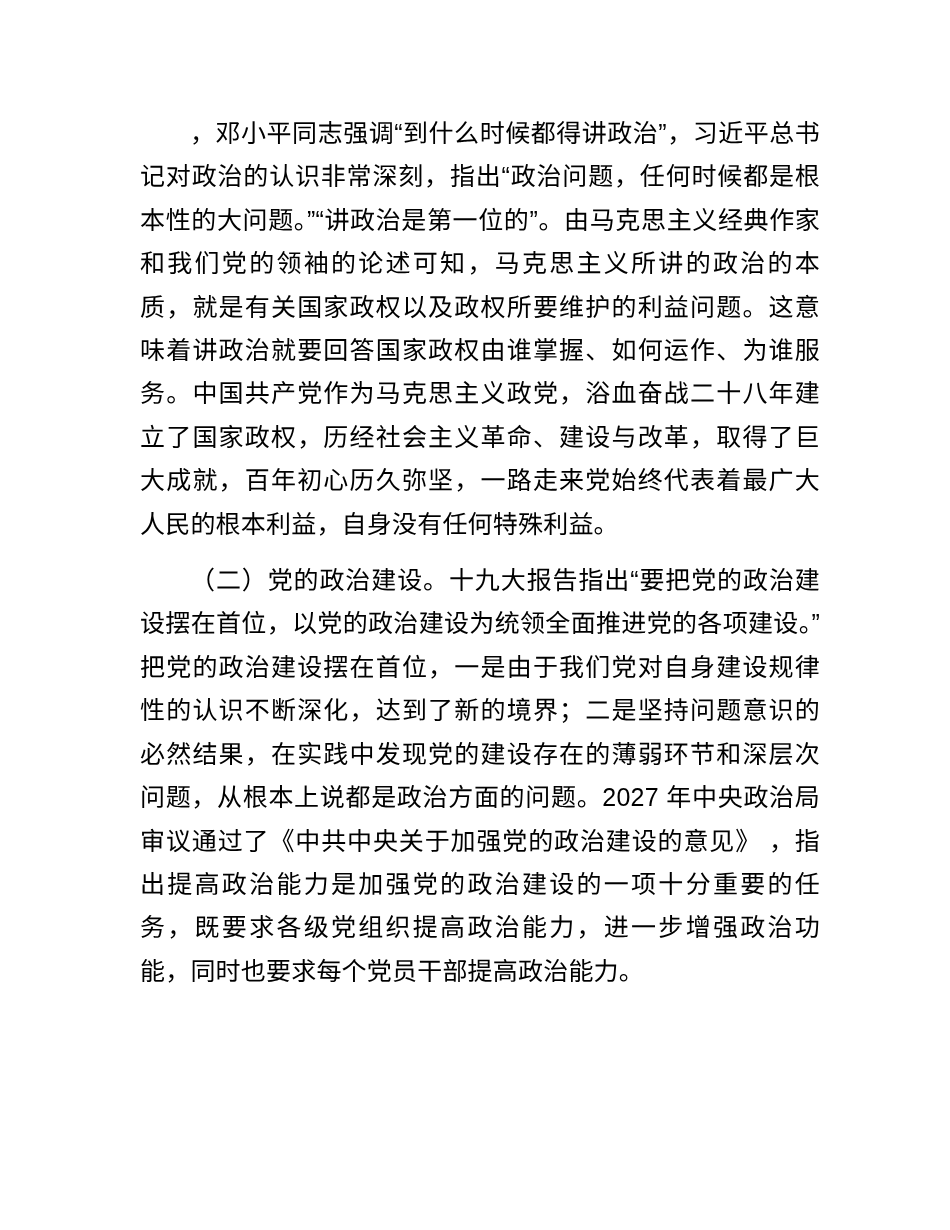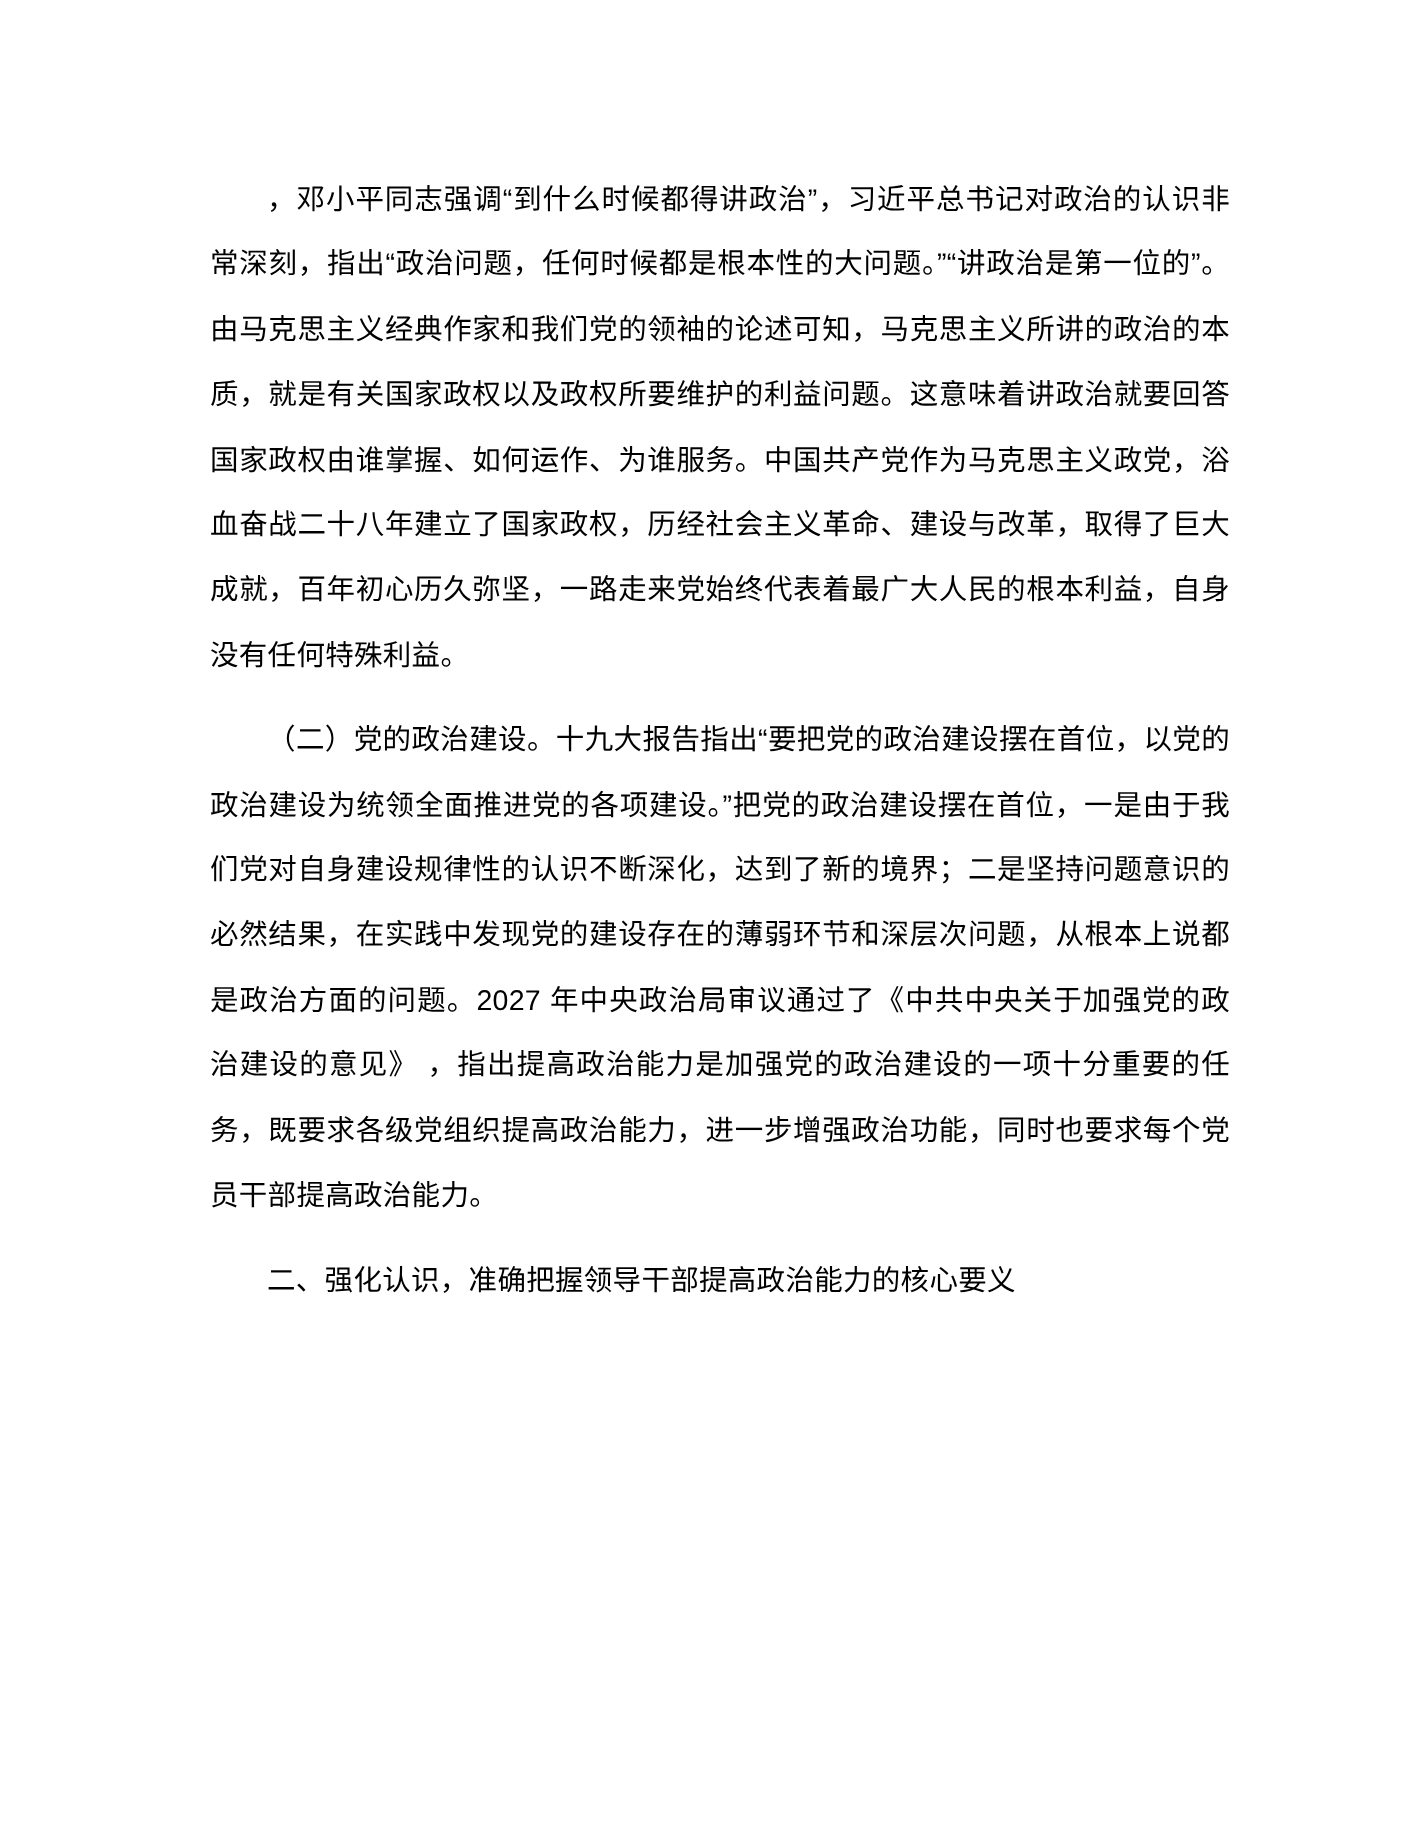--- a/index.html
+++ b/index.html
@@ -13,32 +13,31 @@
     height: 1230px;
     box-sizing: border-box;
     background: #ffffff;
     overflow: hidden;
     padding: 112px 130px 0 140px;
     font-family: "Liberation Sans", sans-serif;
     color: #000000;
   }
   .page p {
     margin: 0 0 13px 0;
-    font-size: 19px;
+    font-size: 25px;
     line-height: 43.4px;
     text-align: justify;
     text-indent: 2em;
     letter-spacing: 0.2px;
     word-break: break-all;
     font-weight: 400;
   }
   .page p.heading {
     font-weight: 400; 
   }
 </style>
 </head>
 <body>
 
 <div class="page">
   <p>，邓小平同志强调“到什么时候都得讲政治”，习近平总书记对政治的认识非常深刻，指出“政治问题，任何时候都是根本性的大问题。”“讲政治是第一位的”。由马克思主义经典作家和我们党的领袖的论述可知，马克思主义所讲的政治的本质，就是有关国家政权以及政权所要维护的利益问题。这意味着讲政治就要回答国家政权由谁掌握、如何运作、为谁服务。中国共产党作为马克思主义政党，浴血奋战二十八年建立了国家政权，历经社会主义革命、建设与改革，取得了巨大成就，百年初心历久弥坚，一路走来党始终代表着最广大人民的根本利益，自身没有任何特殊利益。</p>
   <p>（二）党的政治建设。十九大报告指出“要把党的政治建设摆在首位，以党的政治建设为统领全面推进党的各项建设。”把党的政治建设摆在首位，一是由于我们党对自身建设规律性的认识不断深化，达到了新的境界；二是坚持问题意识的必然结果，在实践中发现党的建设存在的薄弱环节和深层次问题，从根本上说都是政治方面的问题。2027 年中央政治局审议通过了《中共中央关于加强党的政治建设的意见》 ，指出提高政治能力是加强党的政治建设的一项十分重要的任务，既要求各级党组织提高政治能力，进一步增强政治功能，同时也要求每个党员干部提高政治能力。</p>
-  <p class="heading">二、强化认识，准确把握领导干部提高政治能力的核心要义</p>
 </div>
 
 </body></html>

